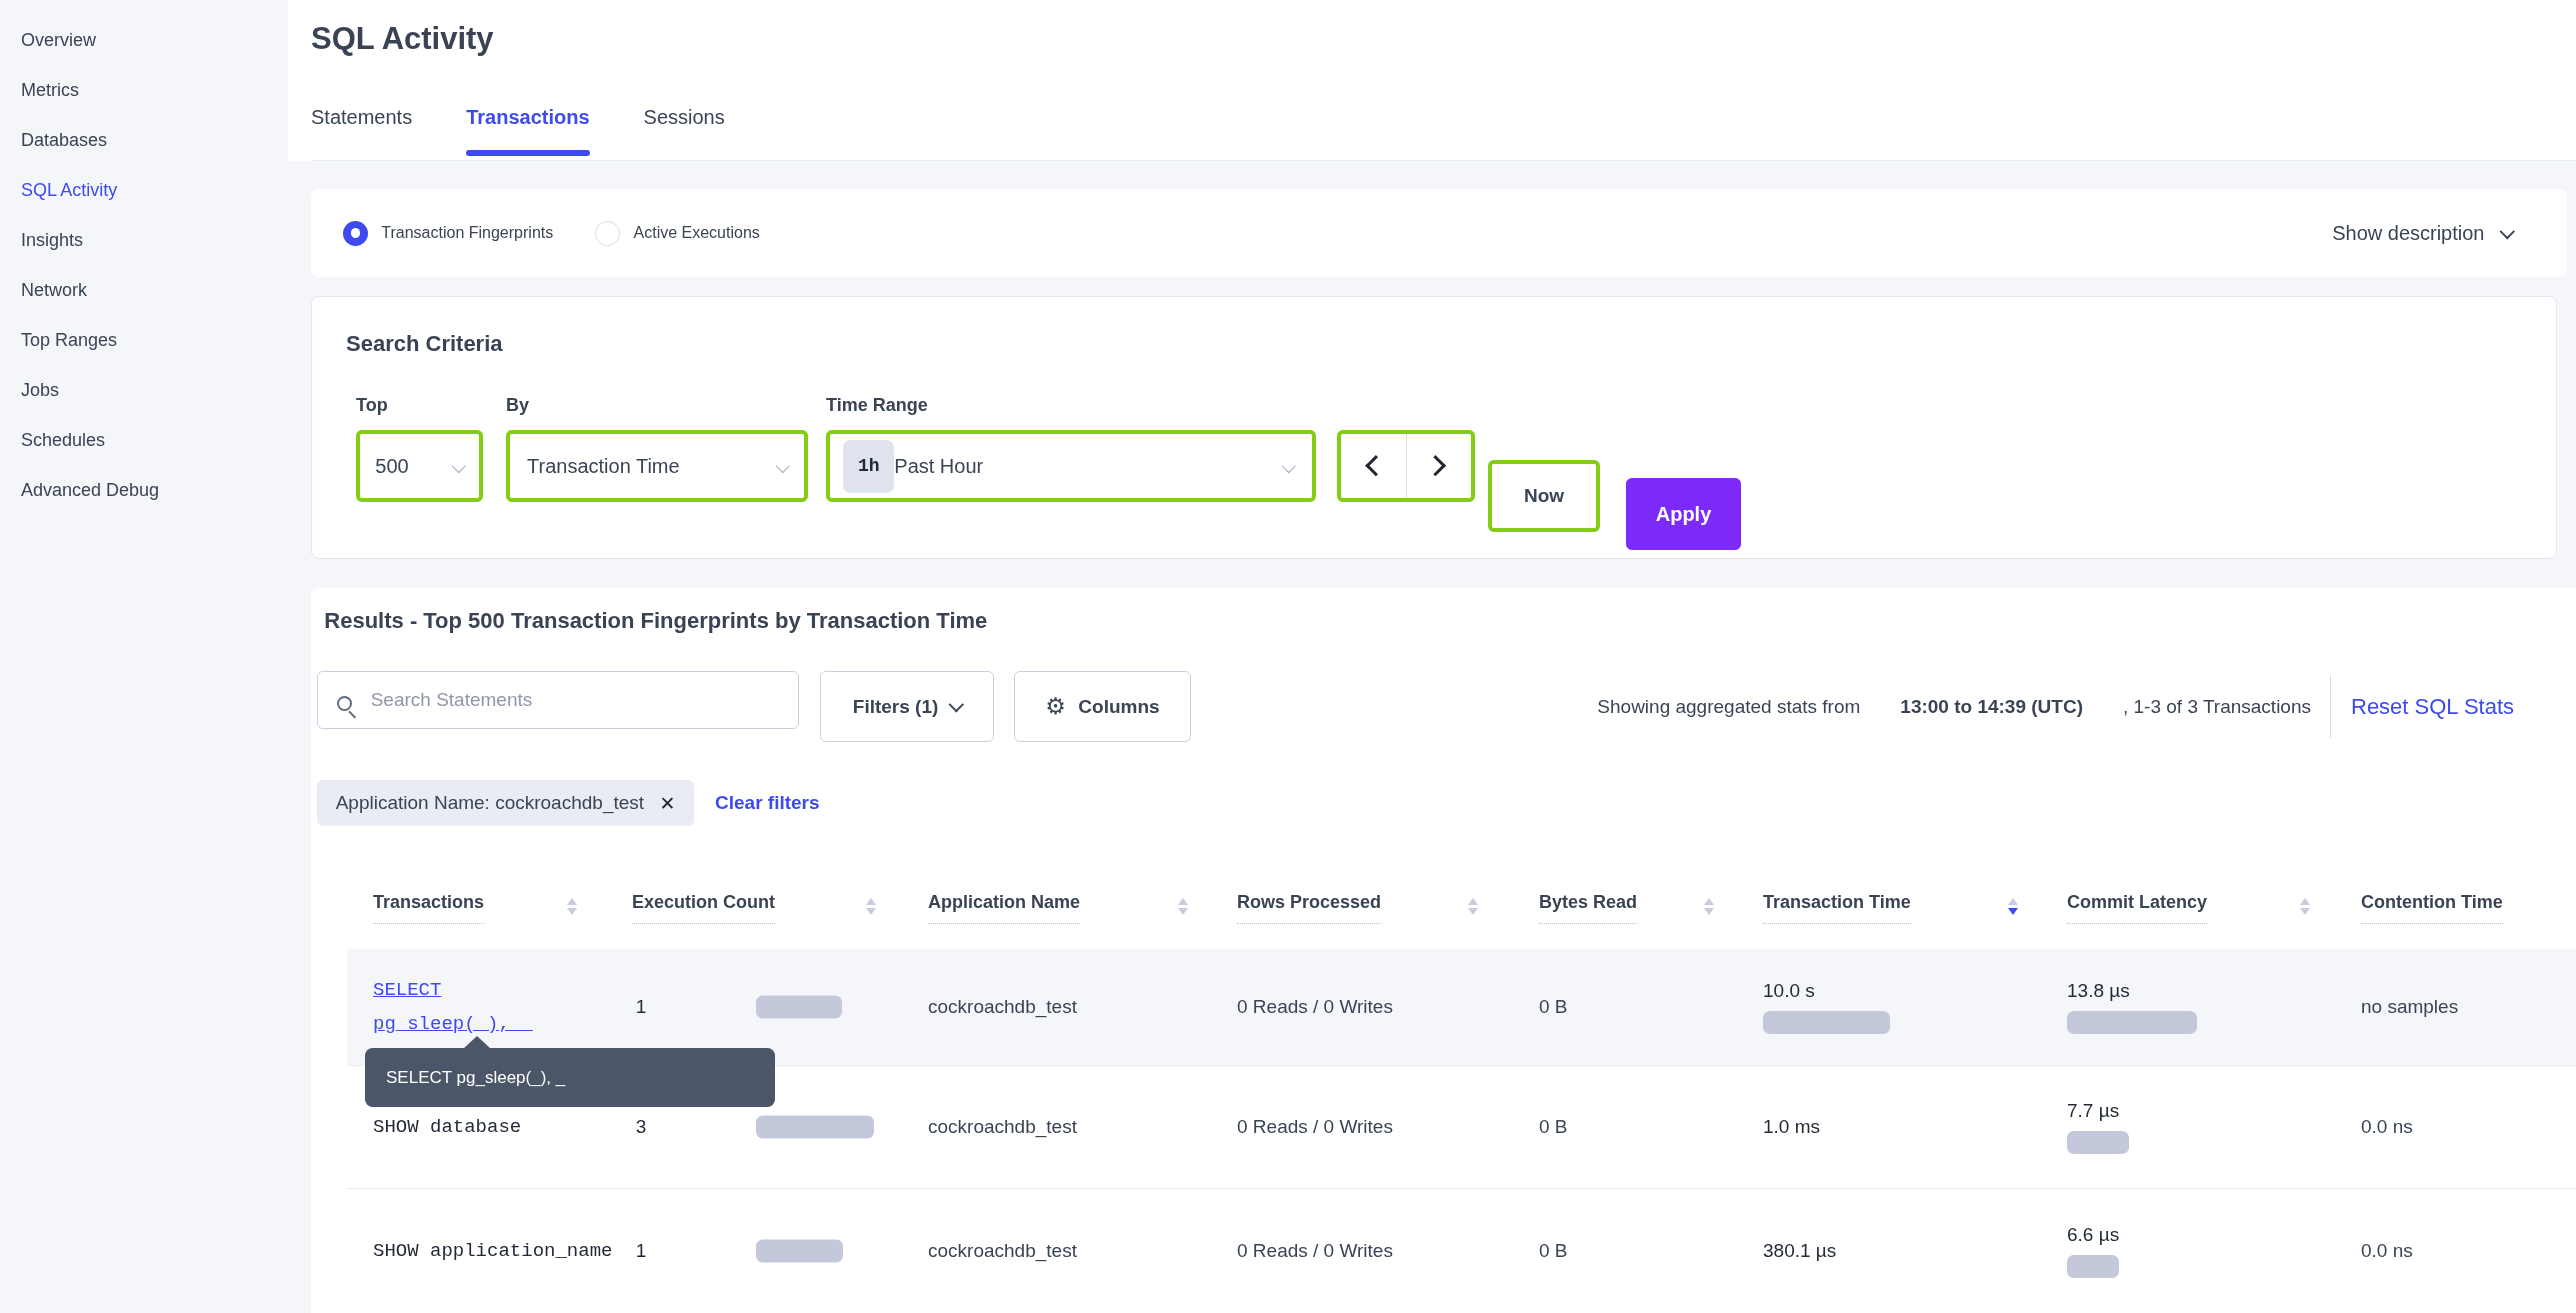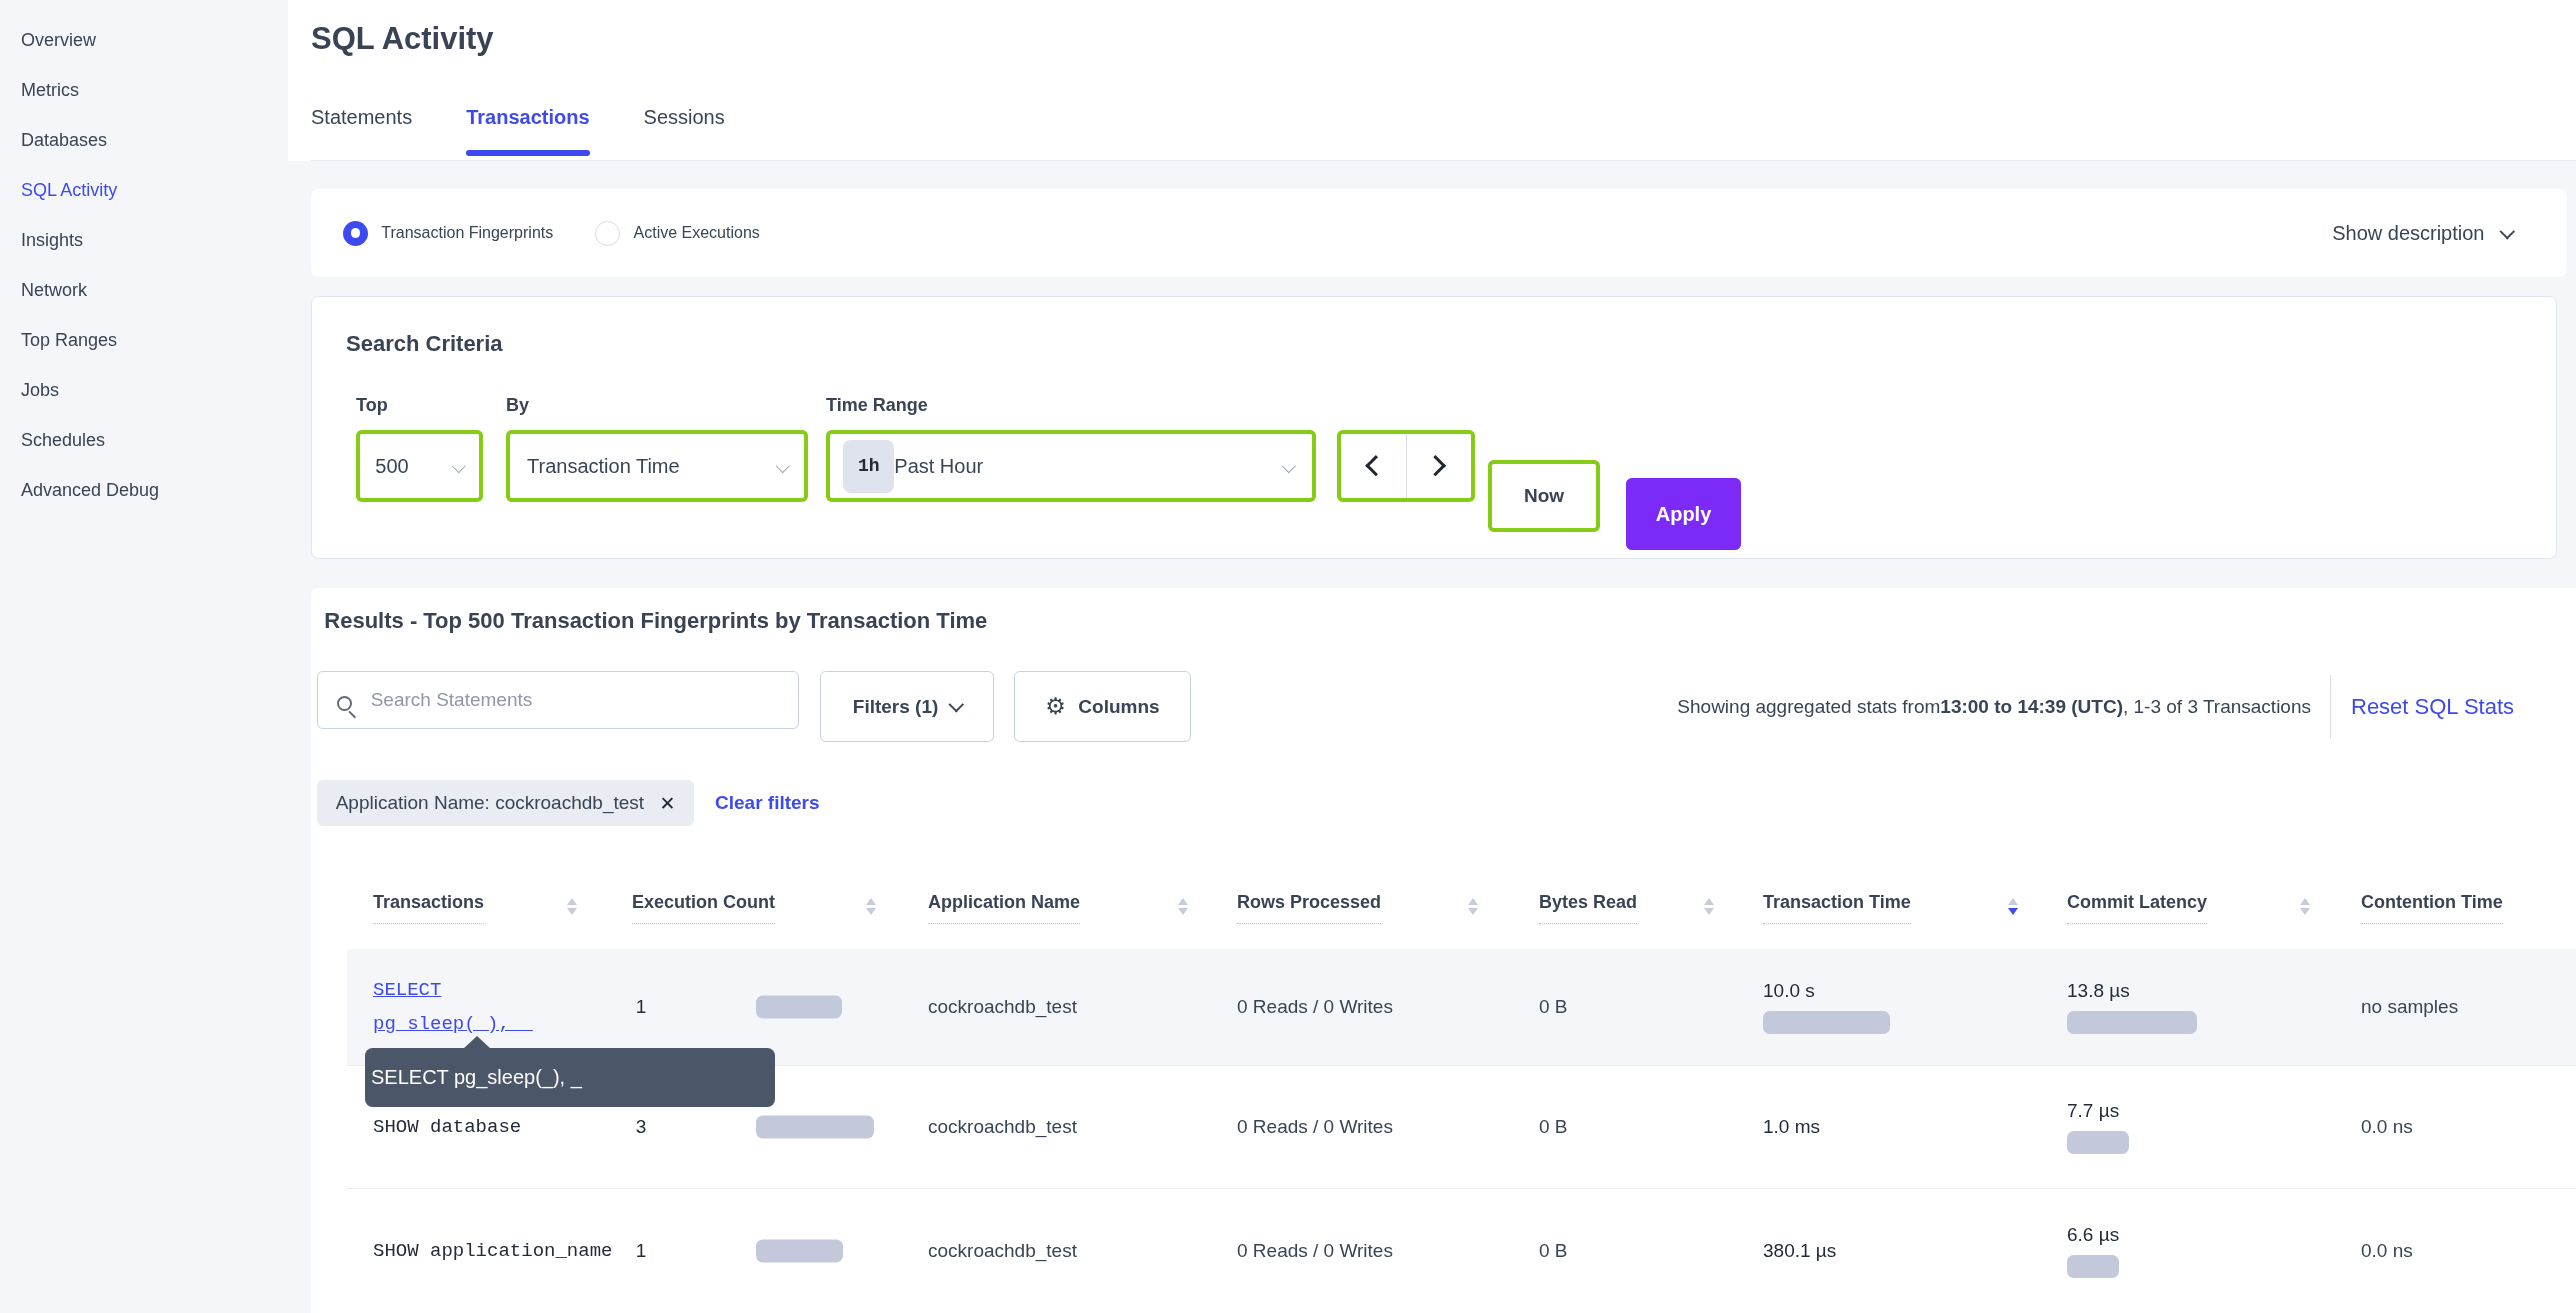--- a/index.html
+++ b/index.html
@@ -68,21 +68,21 @@
   .mag{ position:absolute; left:19px; top:24px; width:15.3px; height:15.3px; border:2.4px solid #5f6b7d; border-radius:50%; }
   .mag::after{ content:""; position:absolute; left:12.4px; top:12.4px; width:2.4px; height:8.6px; background:#5f6b7d; transform:rotate(-45deg); }
   .search-input{ width:100%; height:100%; border:none; outline:none; background:transparent; padding-left:53px;
                  font-size:19px; color:#394455; font-family:"Liberation Sans","DejaVu Sans",sans-serif; }
   .search-input::placeholder{ color:#8f97a8; }
   .btn{ border:1px solid #c9d0dd; border-radius:5.7px; background:#fff; display:flex; align-items:center; justify-content:center;
         font-size:19px; font-weight:bold; color:#394455; cursor:pointer; }
   .filters-btn{ position:absolute; left:509px; top:83px; width:174px; height:71px; gap:12.4px; }
   .columns-btn{ position:absolute; left:703px; top:83px; width:177px; height:71px; gap:12.4px; }
   .gear{ font-family:"DejaVu Sans","Liberation Sans",sans-serif; font-size:23px; line-height:1; color:#394455; font-weight:normal; }
-  .stats{ position:absolute; right:265px; top:83px; height:71px; display:flex; align-items:center; font-size:19px; white-space:nowrap; }
+  .stats{ position:absolute; right:265px; top:83px; height:71px; display:flex; align-items:center; font-size:19px; white-space:nowrap;gap:40px; }
   .vdiv{ position:absolute; left:2019px; top:87px; height:63px; width:1px; background:#d8dde7; }
   .reset-link{ position:absolute; left:2040px; top:83px; height:71px; display:flex; align-items:center; font-size:22px; color:#3d4af0; cursor:pointer; white-space:nowrap; }
 
   .chip{ position:absolute; left:5.7px; top:192px; height:46px; background:#e9ecf2; border-radius:5.7px; display:flex; align-items:center;
          gap:15.3px; padding:0 19px; font-size:19px; color:#394455; }
   .chip-x{ font-family:"DejaVu Sans","Liberation Sans",sans-serif; font-size:19px; color:#242b38; cursor:pointer; }
   .clear-filters{ position:absolute; left:404px; top:192px; height:46px; display:flex; align-items:center; color:#3d4af0;
                   font-weight:bold; font-size:19px; cursor:pointer; }
 
   
@@ -114,21 +114,21 @@
   .exec .meter{ position:absolute; left:124px; top:50%; transform:translateY(-50%); }
   .meter{ height:23px; background:#c3c9db; border-radius:6.7px; }
   .m-e0{ width:86px; } .m-e1{ width:118px; } .m-e2{ width:87px; }
   .m-t0{ width:127px; }
   .m-c0{ width:130px; } .m-c1{ width:62px; } .m-c2{ width:52px; }
   .stack{ display:flex; flex-direction:column; gap:8.6px; }
   .val{ font-size:19px; color:#242b38; }
   .cell-text{ font-size:19px; color:#394455; }
 
   .tooltip{ position:absolute; left:54px; top:460px; width:410px; height:59px; background:#4b5668; border-radius:7.6px; color:#fff;
-            display:flex; align-items:center; padding-left:6px; font-size:20px; z-index:5; }
+            display:flex; align-items:center; padding-left:21px; font-size:17px; z-index:5; }
   .tooltip::before{ content:""; position:absolute; top:-12.4px; left:98px; width:0; height:0;
                     border-left:14.3px solid transparent; border-right:14.3px solid transparent; border-bottom:13.3px solid #4b5668; }
   .b{ font-weight:bold; }
 </style>
 </head>
 <body>
 
 <div class="page">
 
   <nav class="sidebar">

